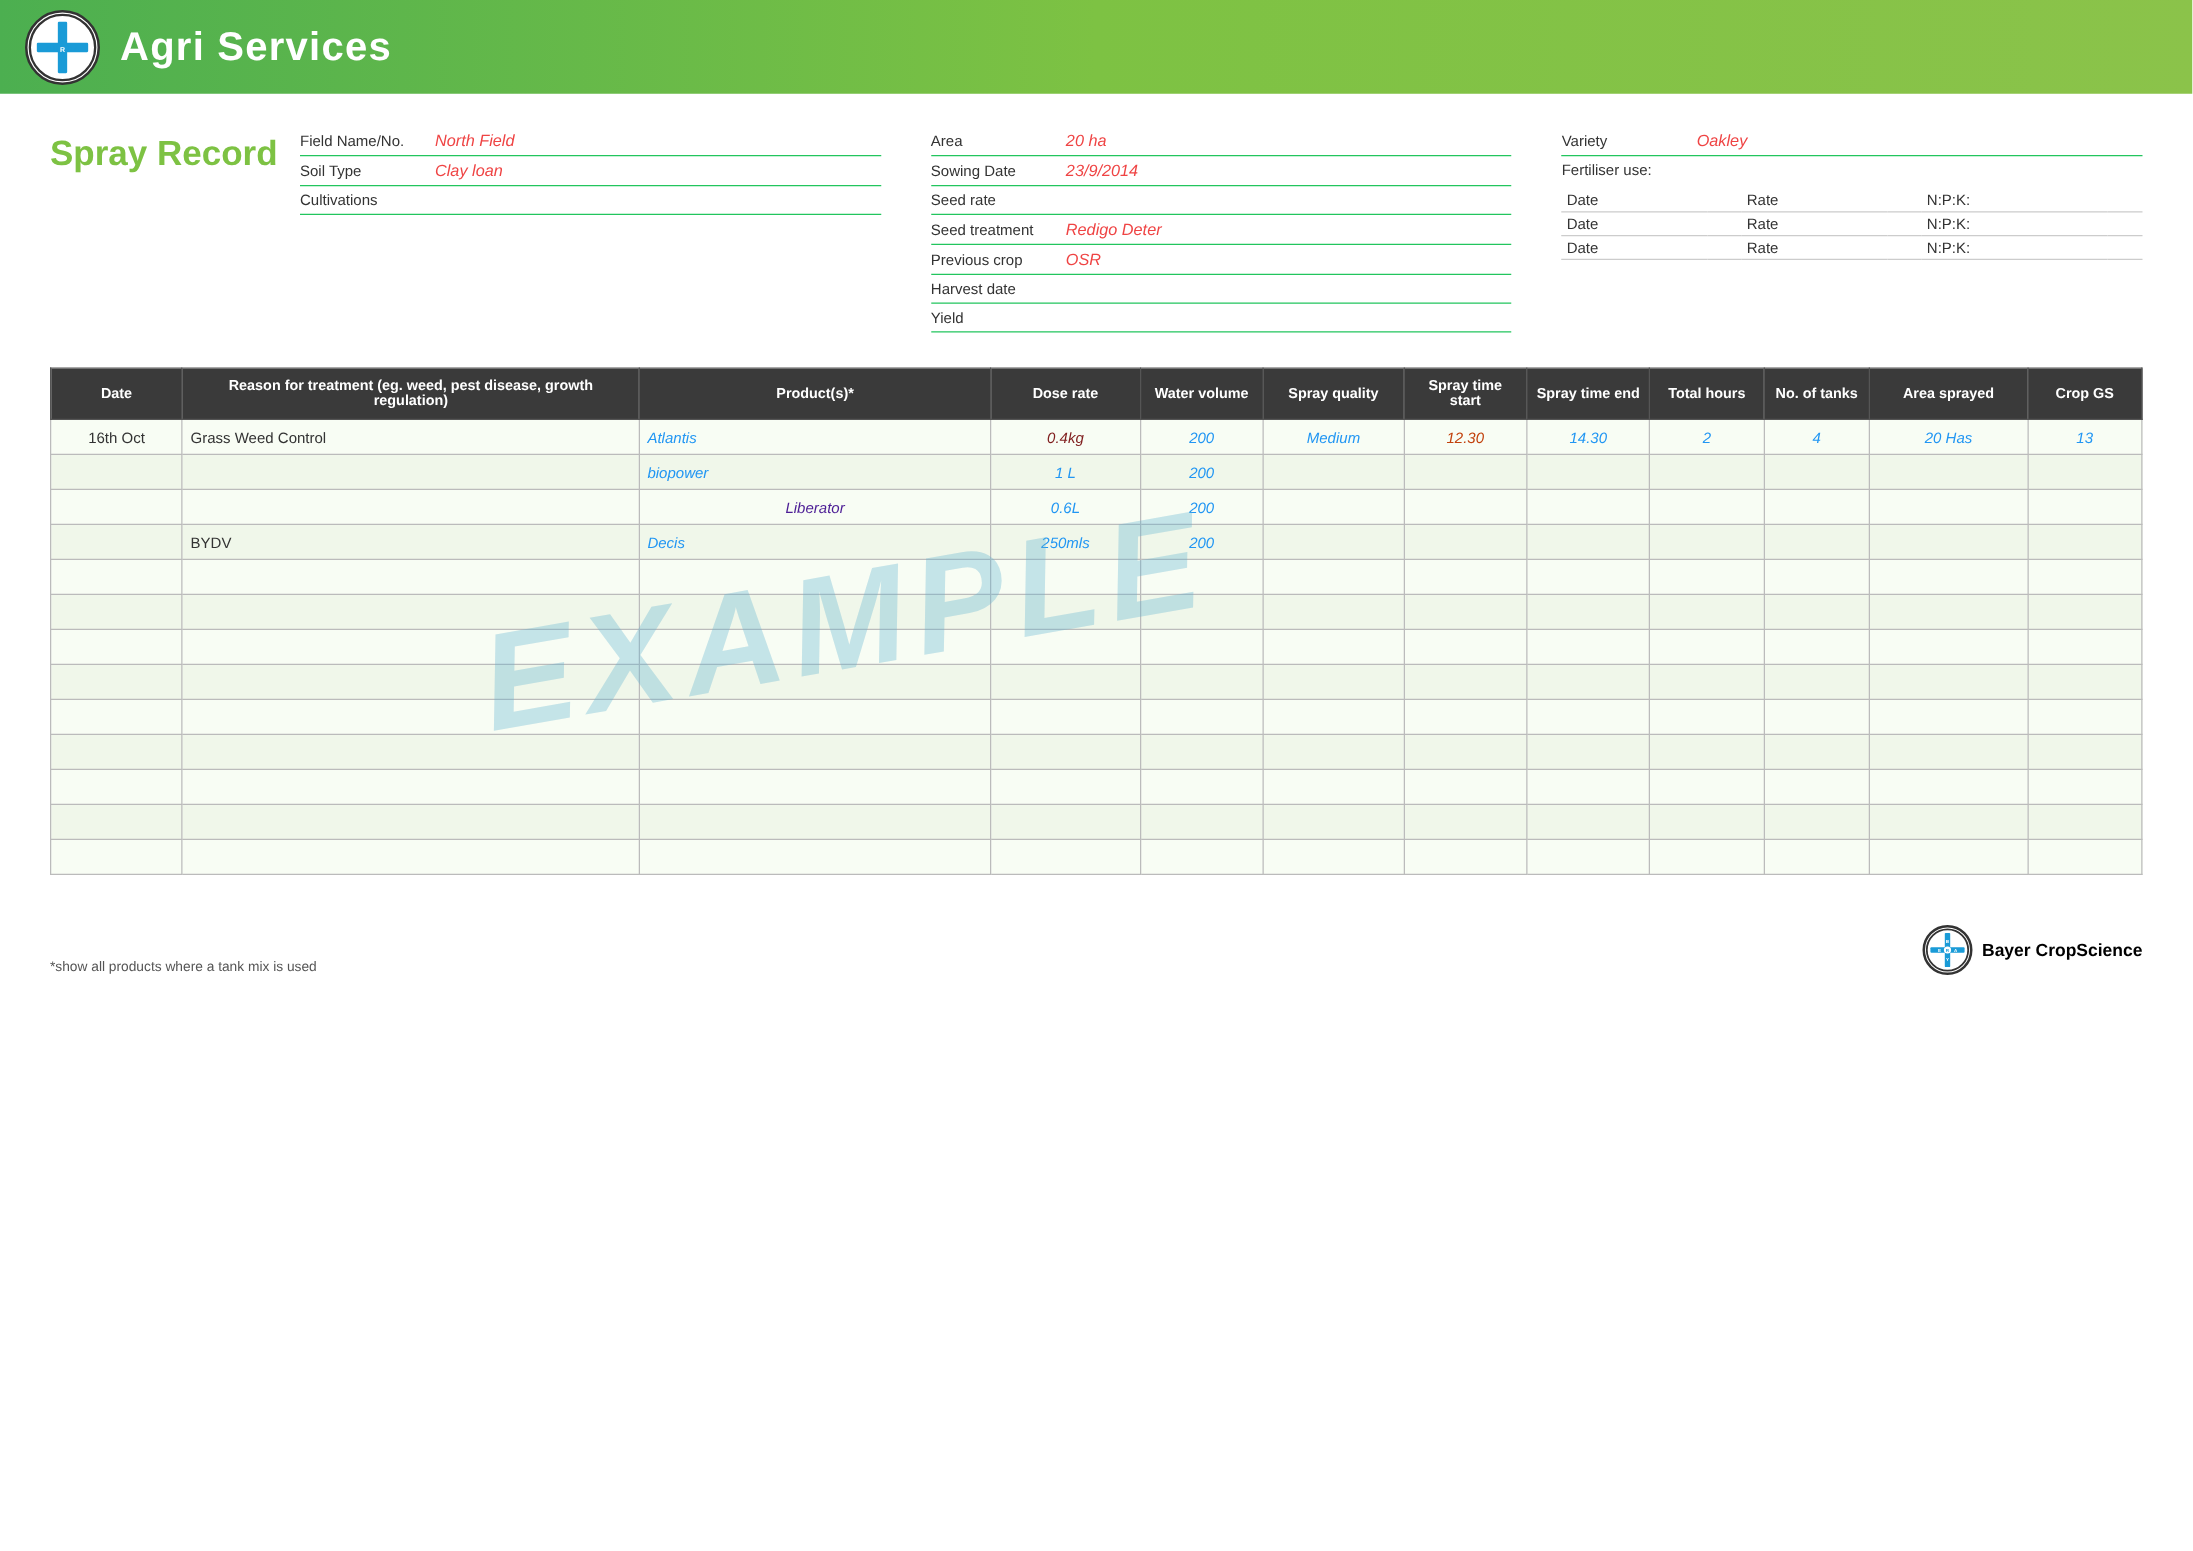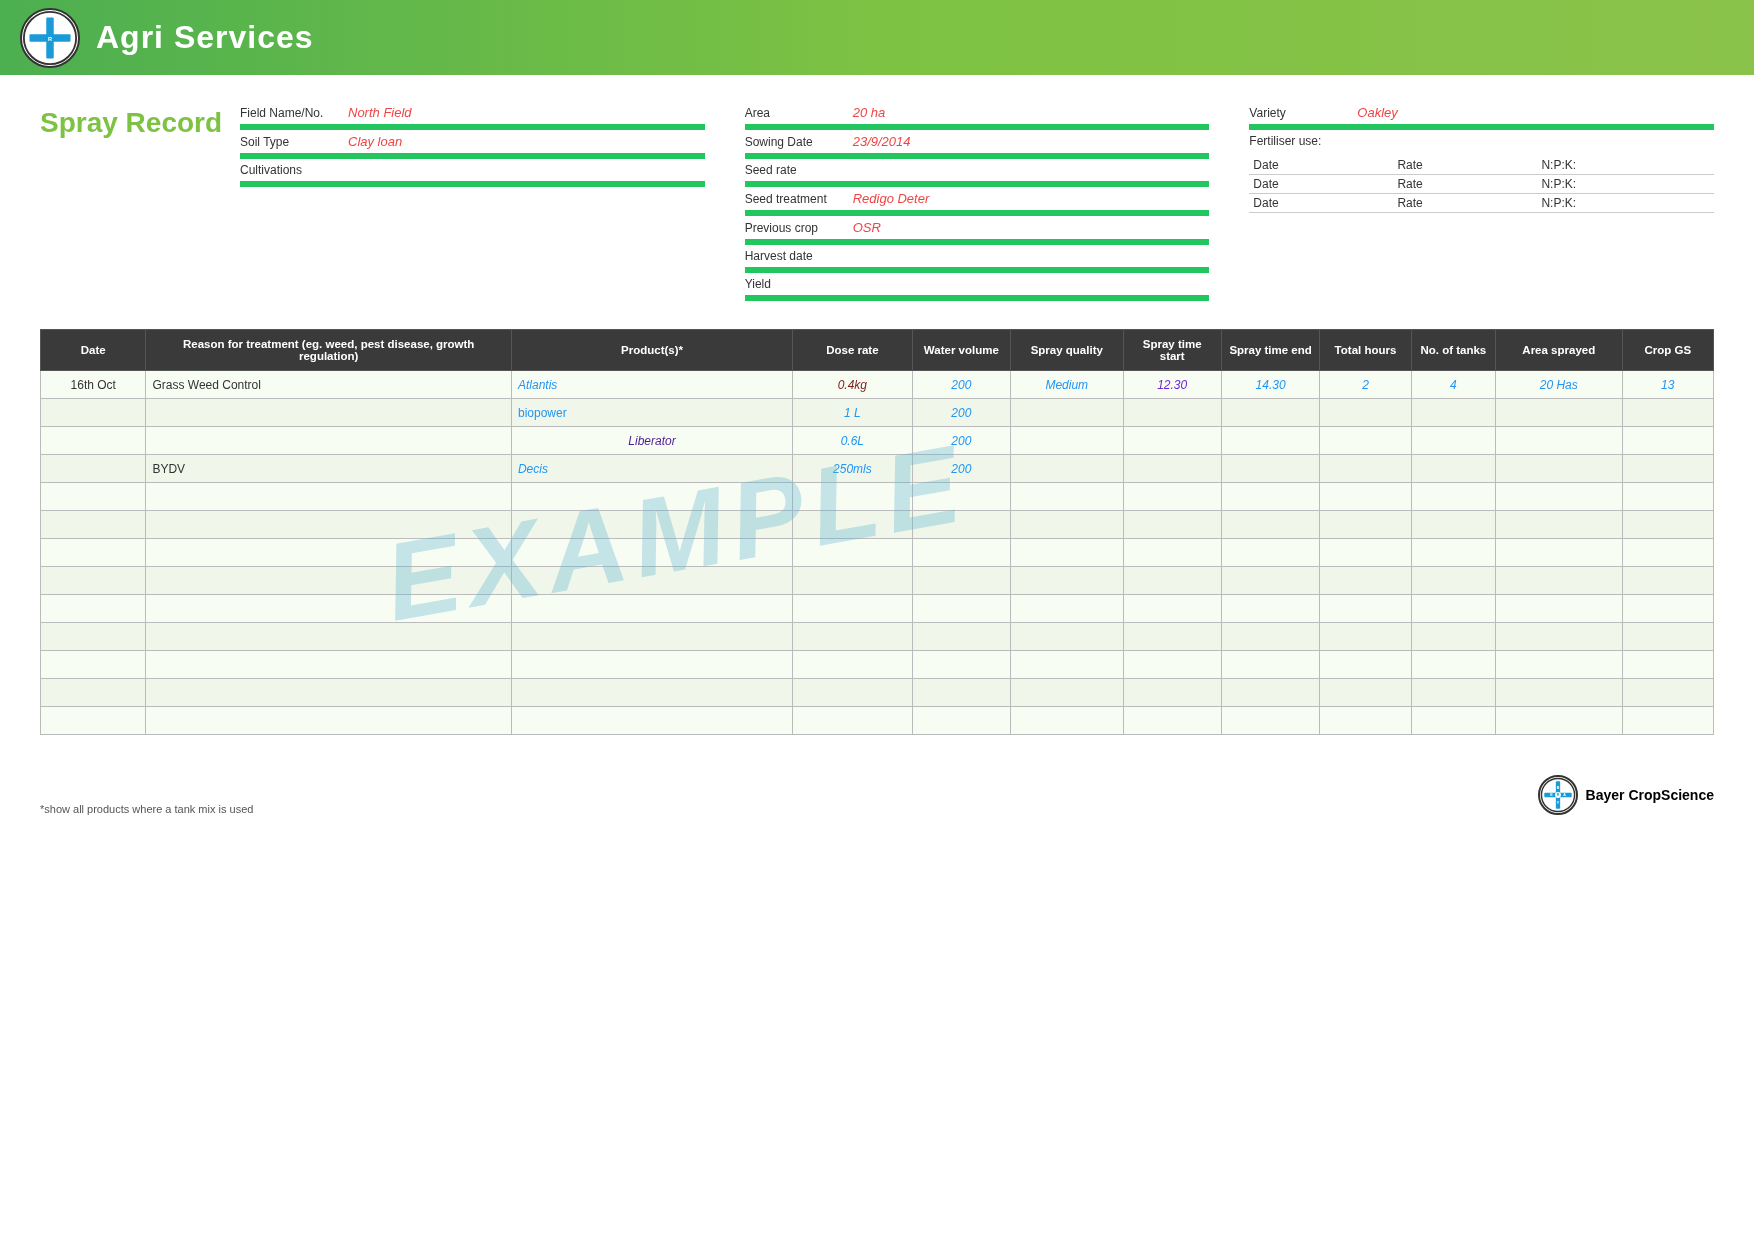--- a/index.html
+++ b/index.html
@@ -51,21 +51,21 @@
       gap: 40px;
       flex: 1;
     }
     .form-col {
       flex: 1;
     }
     .form-row {
       display: flex;
       align-items: baseline;
       margin-bottom: 4px;
-      border-bottom: 6px solid #22c55e;
+      border-bottom: 1px solid #22c55e;
       padding-bottom: 4px;
     }
     .form-row.no-border {
       border-bottom: none;
     }
     .form-label {
       font-size: 12px;
       color: #333;
       min-width: 100px;
       flex-shrink: 0;
@@ -312,31 +312,31 @@
         </tr>
       </thead>
       <tbody id="spray-table-body">
       <tr>
             <td>16th Oct</td>
             <td class="left-align">Grass Weed Control</td>
             <td class="left-align" style="font-style: italic; color: rgb(33, 150, 243);">Atlantis</td>
             <td style="font-style: italic; color: #7f1d1d; text-align: center;">0.4kg</td>
             <td style="font-style: italic; color: rgb(33, 150, 243);">200</td>
             <td style="font-style: italic; color: rgb(33, 150, 243);">Medium</td>
-            <td style="font-style: italic; color: #6d28d9;">12.30</td>
+            <td style="font-style: italic; color: #c2410c;">12.30</td>
             <td style="font-style: italic; color: rgb(33, 150, 243);">14.30</td>
             <td style="font-style: italic; color: rgb(33, 150, 243);">2</td>
             <td style="font-style: italic; color: rgb(33, 150, 243);">4</td>
             <td style="font-style: italic; color: rgb(33, 150, 243);">20 Has</td>
             <td style="font-style: italic; color: rgb(33, 150, 243);">13</td>
           </tr>
           <tr>
             <td></td>
             <td class="left-align"></td>
-            <td class="left-align" style="color: rgb(33, 150, 243);">biopower</td>
+            <td class="left-align" style="font-style: italic; color: rgb(33, 150, 243);">biopower</td>
             <td style="font-style: italic; color: rgb(33, 150, 243);">1 L</td>
             <td style="font-style: italic; color: rgb(33, 150, 243);">200</td>
             <td></td>
             <td></td>
             <td></td>
             <td></td>
             <td></td>
             <td></td>
             <td></td>
           </tr>

